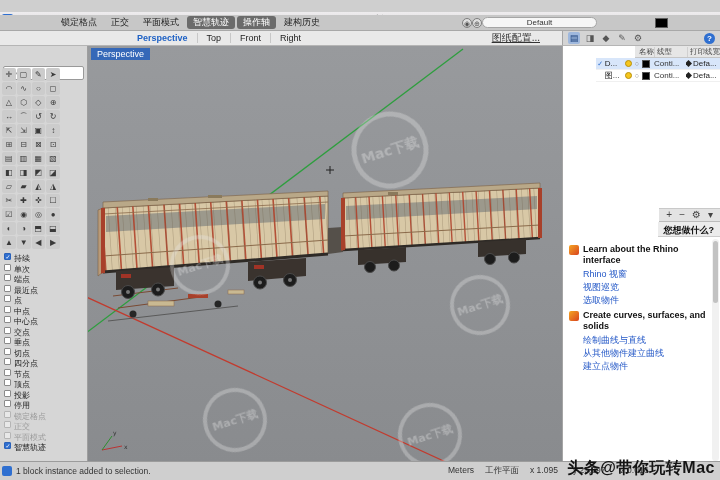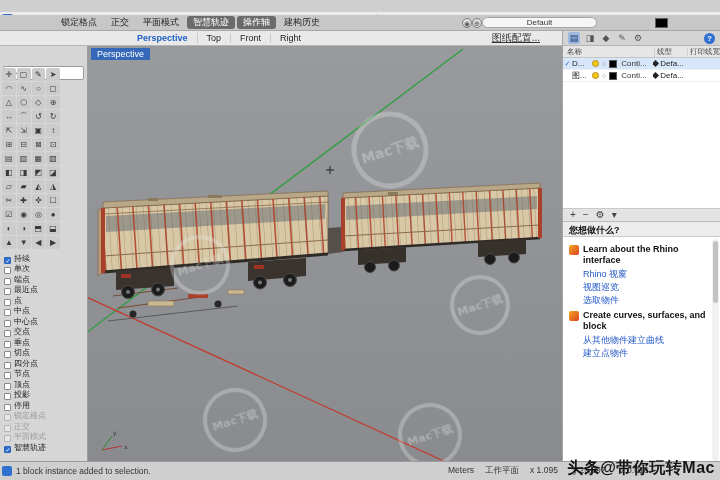--- a/index.html
+++ b/index.html
@@ -37,35 +37,35 @@
   .picon.active{background:#9fb8dd;color:#1a3f7a;}
   .panel-spacer{flex:1;}
   .helpicon{width:11px;height:11px;border-radius:50%;background:#2f6fd0;color:#fff;font-size:8px;line-height:11px;text-align:center;font-weight:bold;}
 
   
   .sidebar{position:absolute;top:46px;left:0;width:88px;bottom:17px;background:#d6d6d6;border-right:1px solid #9e9e9e;}
   .cmd{position:absolute;top:20px;left:3px;width:81px;height:14px;font-size:8px;border:1px solid #999;background:#fff;border-radius:2px;padding:0 3px;color:#333;font-family:inherit;}
   .toolgrid{position:absolute;top:22px;left:2px;width:58px;display:grid;grid-template-columns:repeat(4,1fr);gap:1px;}
   .tool{height:13px;display:flex;align-items:center;justify-content:center;font-size:8px;color:#3a3a3a;background:#cccccc;border-radius:2px;}
   .osnaps{position:absolute;top:207px;left:4px;right:2px;}
-  .osnap{display:flex;align-items:flex-end;gap:3px;height:10.5px;font-size:8px;color:#222;}
+  .osnap{display:flex;align-items:flex-start;gap:3px;height:10.5px;font-size:8px;color:#222;}
   .osnap.disabled .oslabel{color:#9a9a9a;}
   .cb{width:7px;height:7px;border:1px solid #8a8a8a;background:#fff;border-radius:1px;position:relative;flex:0 0 auto;}
   .osnap.disabled .cb{border-color:#b5b5b5;background:#e8e8e8;}
   .cb.checked{background:#2f6fd0;border-color:#2a62ba;}
   .cb.checked::after{content:"✓";color:#fff;font-size:6px;position:absolute;top:-1px;left:0.5px;}
   .oslabel{white-space:nowrap;overflow:hidden;}
 
   
   .viewport{position:absolute;top:46px;left:88px;width:474px;bottom:17px;background:linear-gradient(#989a9d,#898b8e);overflow:hidden;}
   .vp-label{position:absolute;top:2px;left:3px;background:#3568b8;color:#fff;font-size:9px;padding:1px 6px;z-index:5;}
   .viewport svg{position:absolute;top:0;left:0;font-family:"DejaVu Sans",sans-serif;}
 
   
-  .rightpanel{position:absolute;top:46px;left:562px;right:0;bottom:17px;background:#fff;border-left:1px solid #a5a5a5;display:flex;flex-direction:column;}
+  .rightpanel{position:absolute;top:46px;left:562px;right:0;bottom:17px;background:#fff;border-left:1px solid #a5a5a5;display:flex;flex-direction:column;align-items:flex-end;}
   .lay-headers{height:12px;background:#e6e6e6;border-bottom:1px solid #c5c5c5;display:flex;font-size:7.5px;color:#444;align-items:center;flex:0 0 auto;}
   .lh-name{flex:1;padding-left:4px;}
   .lh{width:33px;border-left:1px solid #d0d0d0;padding-left:2px;overflow:hidden;white-space:nowrap;}
   #lay-rows{flex:0 0 auto;}
   .lrow{height:12px;display:flex;align-items:center;font-size:8px;color:#222;border-bottom:1px solid #f0f0f0;}
   .lrow.current{background:#d8e6fa;}
   .lr-check{width:9px;text-align:center;color:#2f6fd0;font-size:7px;flex:0 0 auto;}
   .lr-name{width:20px;overflow:hidden;white-space:nowrap;flex:0 0 auto;}
   .bulb{width:7px;height:7px;border-radius:50%;background:#f6c61d;border:1px solid #b8900a;margin-right:3px;flex:0 0 auto;}
   .lock{font-size:7px;color:#888;margin-right:3px;flex:0 0 auto;line-height:8px;}
@@ -442,22 +442,23 @@
     <div class="help-list" id="help-list">
         <div class="hitem topic">
           <span class="topic-icon"></span>
           <span>Learn about the Rhino interface</span>
         </div>
         <div class="hitem link">Rhino 视窗</div>
         <div class="hitem link">视图巡览</div>
         <div class="hitem link">选取物件</div>
         <div class="hitem topic">
           <span class="topic-icon"></span>
-          <span>Create curves, surfaces, and block</span>
-        </div>
+          <span>Create curves, surfaces, and solids</span>
+        </div>
+        <div class="hitem link">绘制曲线与直线</div>
         <div class="hitem link">从其他物件建立曲线</div>
         <div class="hitem link">建立点物件</div>
         <div class="hscroll">
           <div class="hthumb"></div>
         </div>
       </div>
   </div>
 
   <div class="statusbar">
     <span class="sb-chip"></span>

